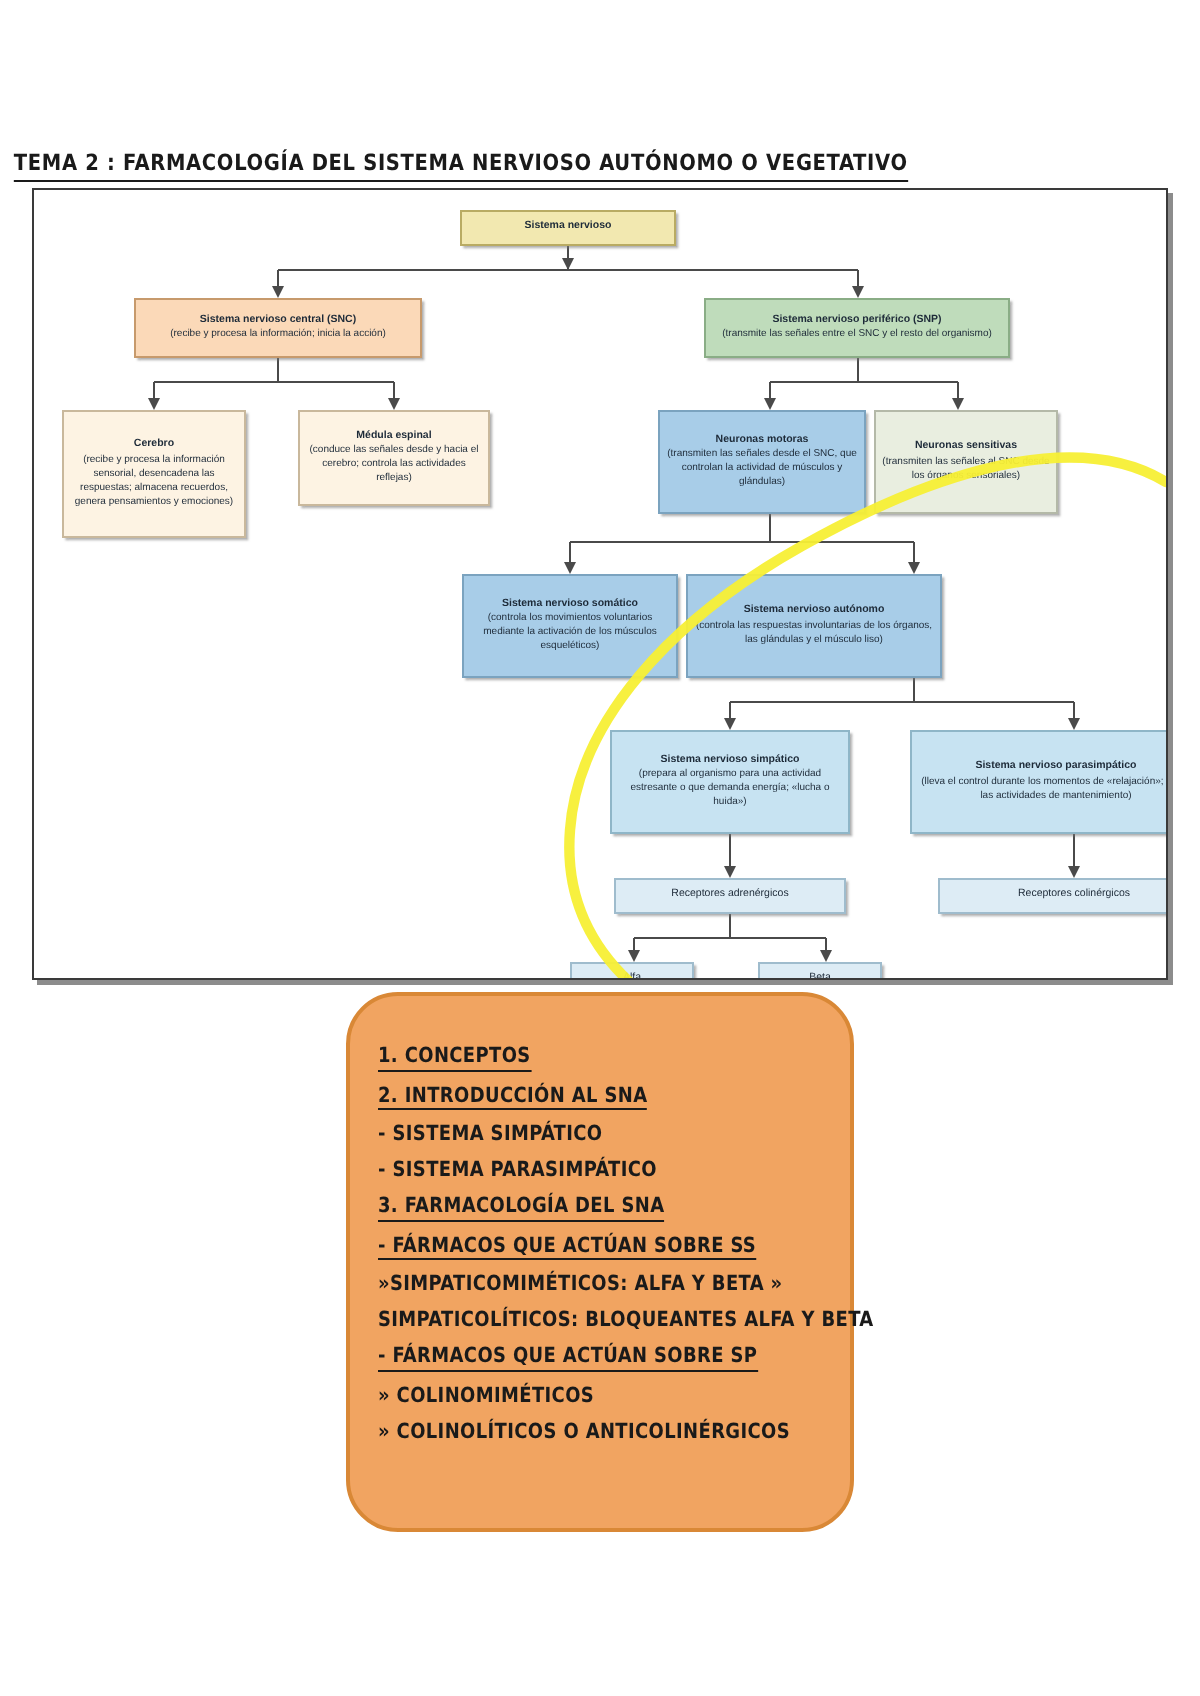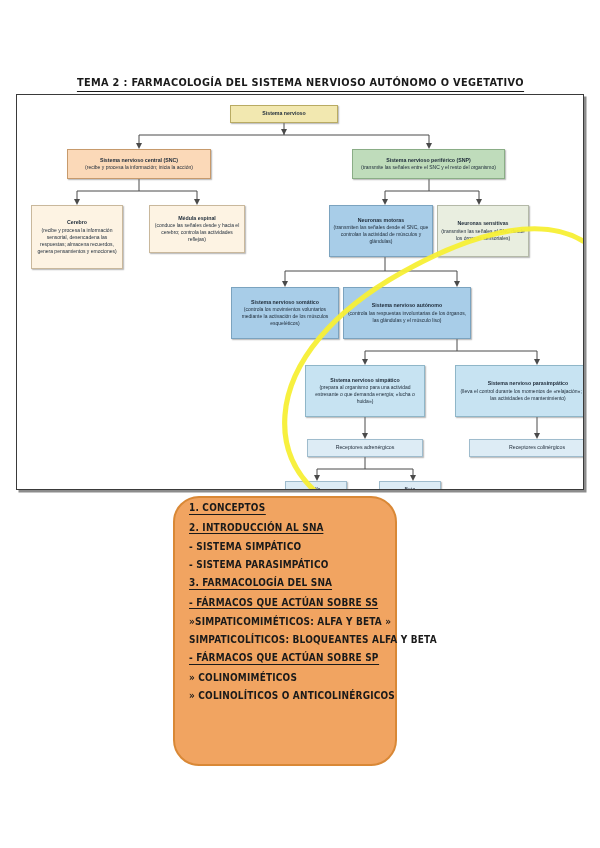--- a/index.html
+++ b/index.html
@@ -5,21 +5,21 @@
   html,body{margin:0;padding:0;}
   body{
     width:600px;height:848px;background:#ffffff;
     font-family:"Liberation Sans",sans-serif;
     position:relative;overflow:hidden;
   }
 
   
   #page-title{
     position:absolute;left:0;top:72px;width:600px;
-    text-align:center;
+    text-align:left;
   }
   #page-title span{
     display:inline-block;
     font-family:"DejaVu Sans Condensed","DejaVu Sans",sans-serif;
     font-size:11.2px;font-weight:700;letter-spacing:.35px;
     color:#1a1a1a;
     border-bottom:1.4px solid #1a1a1a;
     padding-bottom:2px;
     font-stretch:condensed;
     transform:scaleX(.97);
@@ -56,27 +56,27 @@
   .c-blue  {background:#a8cde8;border-color:#7ba3bf;}
   .c-mint  {background:#e9eee0;border-color:#b4b9a8;}
   .c-cyan  {background:#c7e3f2;border-color:#8fb6c8;}
   .c-pale  {background:#ddecf5;border-color:#9fbccd;}
 
   
   #highlight-curve{position:absolute;left:0;top:0;width:566px;height:394px;pointer-events:none;}
 
   
   #note-card{
-    position:absolute;left:173px;top:496px;width:224px;height:270px;
+    position:absolute;left:173px;top:496px;width:254px;height:270px;
     background:#f0a köpa;
     background:#f1a461;
     border:2.2px solid #d98836;
     border-radius:26px;
     box-sizing:border-box;
-    padding:3px 0 0 0;
+    padding:24px 0 0 0;
   }
   #note-list{list-style:none;margin:0;padding:0 0 0 14px;}
   #note-list li{
     font-family:"DejaVu Sans Condensed","DejaVu Sans",sans-serif;
     font-size:10.4px;font-weight:700;color:#1a1a1a;
     letter-spacing:.2px;
     margin:0 0 6.0px 0;
     white-space:nowrap;
     transform:scaleX(.96);transform-origin:left center;
   }

